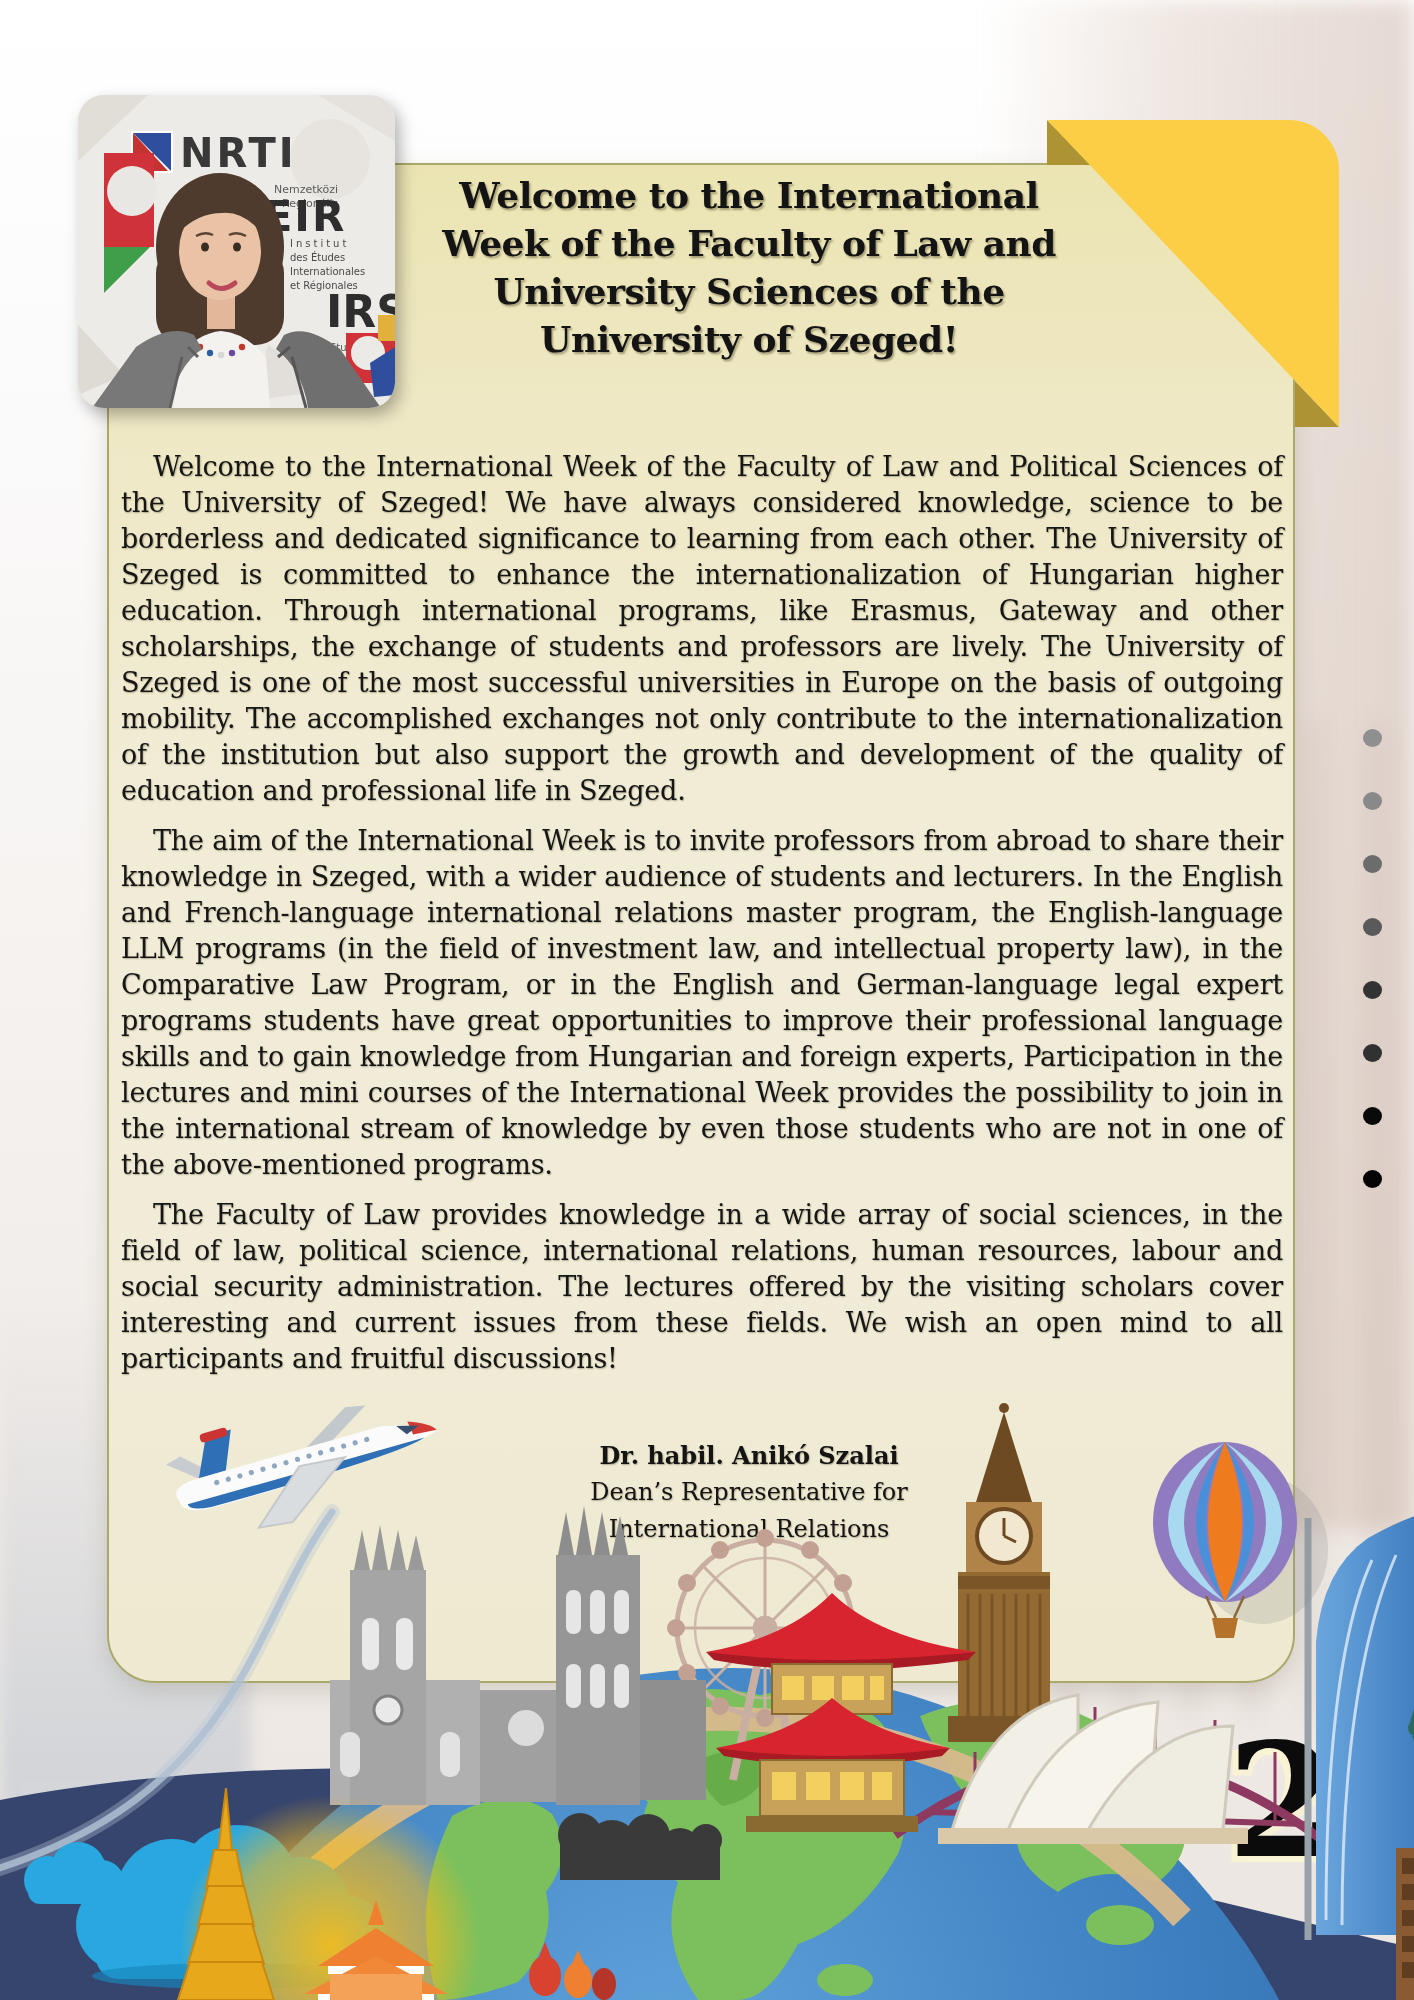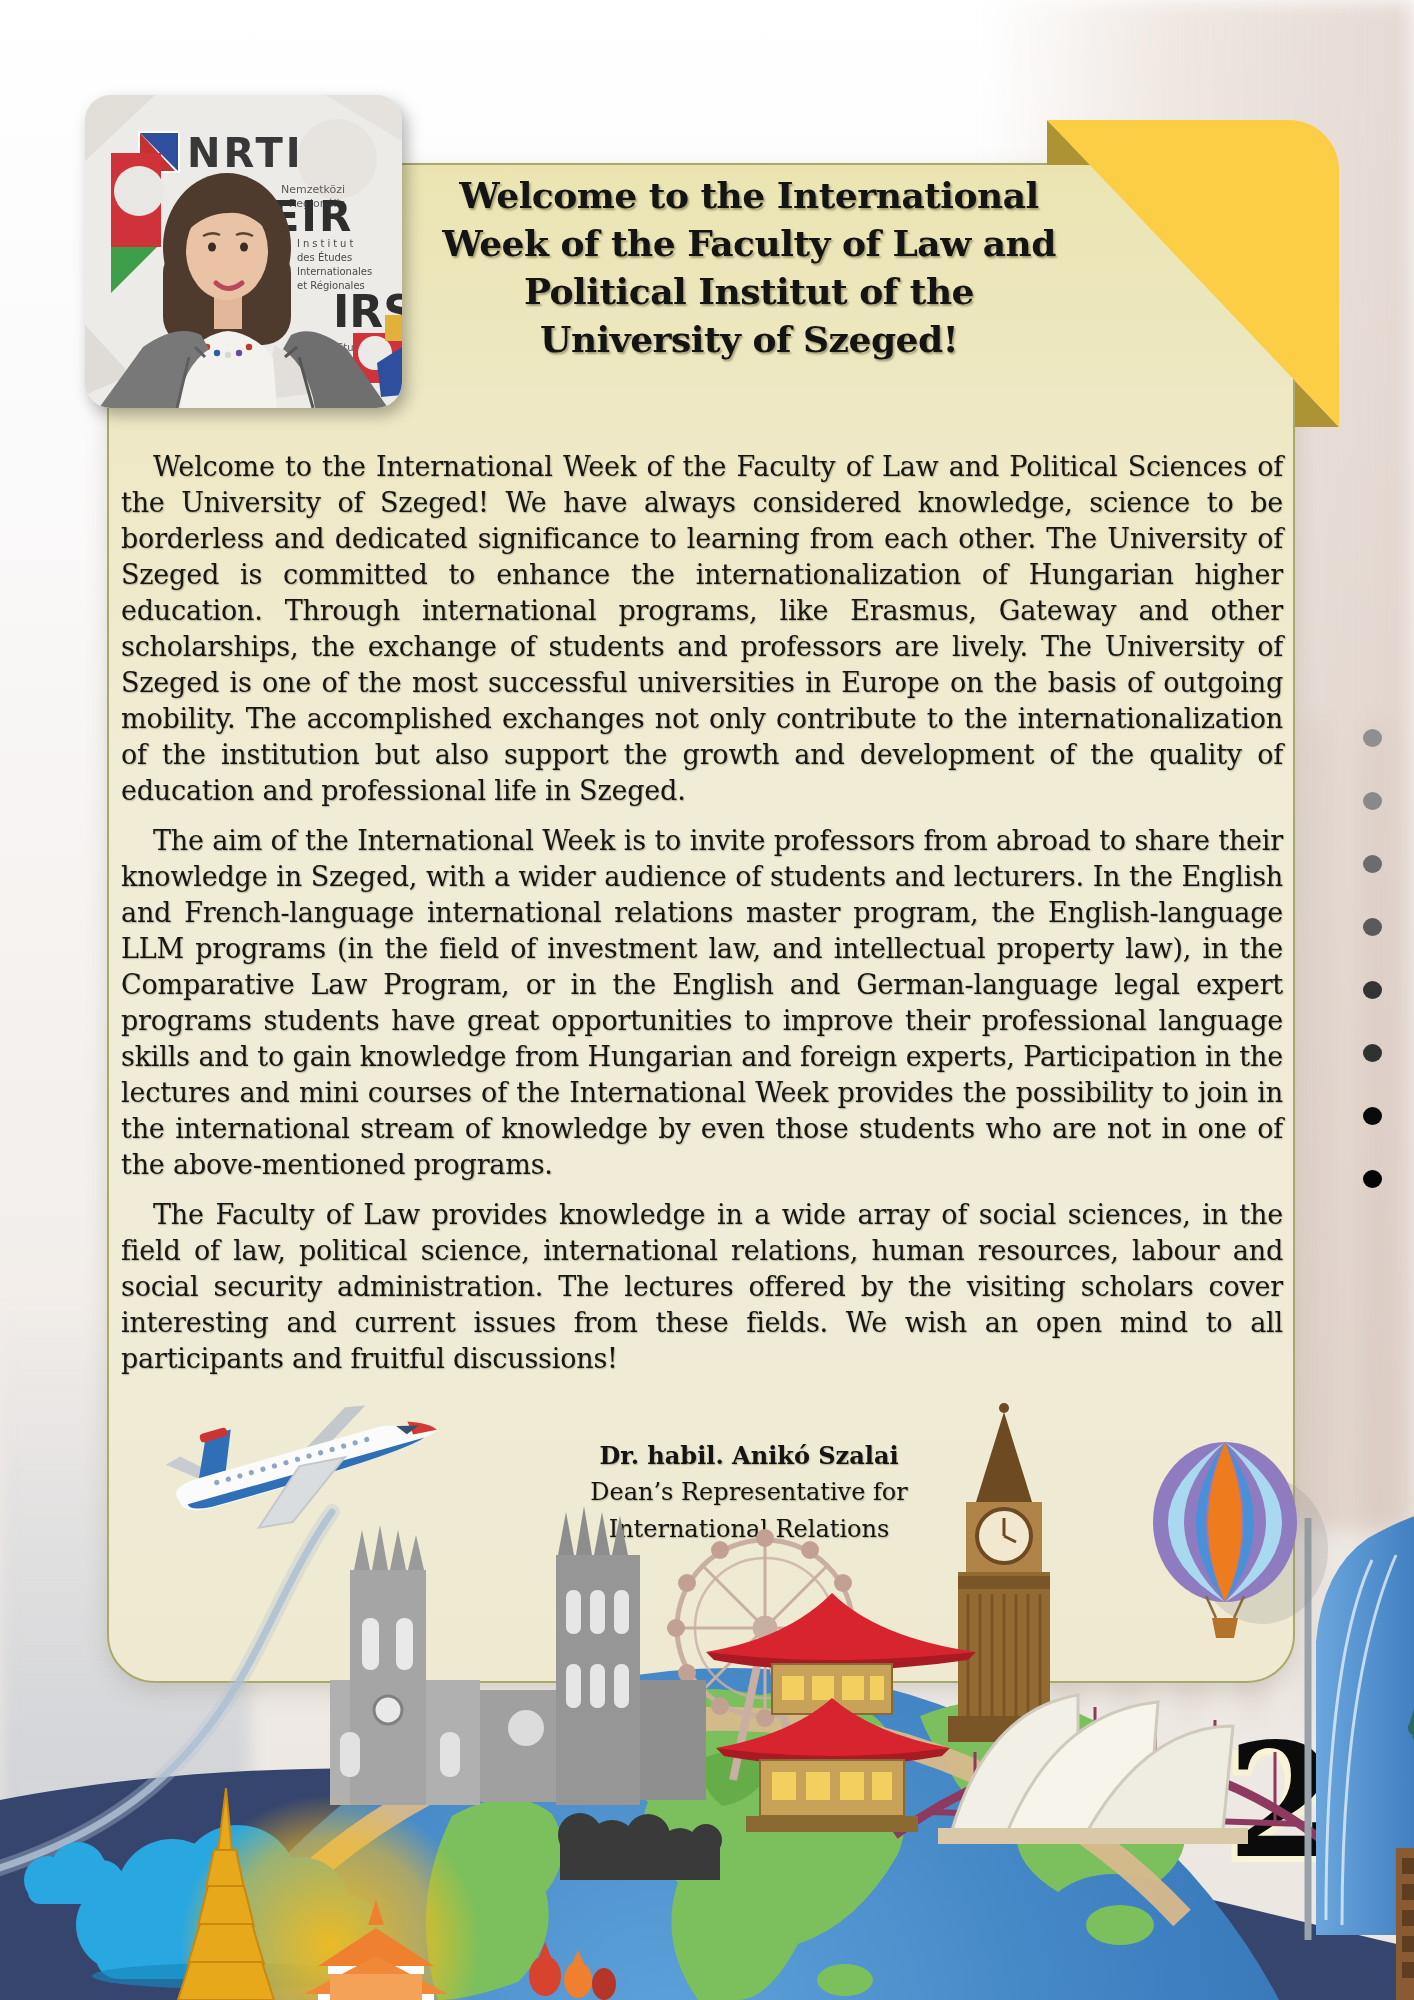--- a/index.html
+++ b/index.html
@@ -43,21 +43,21 @@
     color:#141414; font-size:24px; line-height:37px;
     text-shadow:.8px 1.4px 1.4px rgba(70,65,30,.38);
   }
   .signature .sig-name{font-weight:bold;}
 
   
   .ribbon{position:absolute; left:1037px; top:115px; width:310px; height:320px; pointer-events:none;}
 
   
   .photo{
-    position:absolute; left:85px; top:95px; width:317px; height:313px;
+    position:absolute; left:78px; top:95px; width:317px; height:313px;
     border-radius:26px; overflow:hidden; box-shadow:5px 7px 16px rgba(0,0,0,.30);
     background:#edebe7;
   }
 
   
   .dots{position:absolute; left:1363px; top:729px; width:20px;}
   .dots .dot{width:19px; height:18px; border-radius:50%; margin:0 0 45px 0;}
 
   
   .page-number{
@@ -74,21 +74,21 @@
 <div class="page">
 
   <div class="bg-right"></div>
   <div class="bg-cols"></div>
   <div class="bg-left"></div>
 
   <div class="panel">
     <div class="title">
       <div>Welcome to the International</div>
       <div>Week of the Faculty of Law and</div>
-      <div>Political Institut of the</div>
+      <div>University Sciences of the</div>
       <div>University of Szeged!</div>
     </div>
     <div class="body-text">
       <p>Welcome to the International Week of the Faculty of Law and Political Sciences of the University of Szeged! We have always considered knowledge, science to be borderless and dedicated significance to learning from each other. The University of Szeged is committed to enhance the internationalization of Hungarian higher education. Through international programs, like Erasmus, Gateway and other scholarships, the exchange of students and professors are lively. The University of Szeged is one of the most successful universities in Europe on the basis of outgoing mobility. The accomplished exchanges not only contribute to the internationalization of the institution but also support the growth and development of the quality of education and professional life in Szeged.</p>
       <p>The aim of the International Week is to invite professors from abroad to share their knowledge in Szeged, with a wider audience of students and lecturers. In the English and French-language international relations master program, the English-language LLM programs (in the field of investment law, and intellectual property law), in the Comparative Law Program, or in the English and German-language legal expert programs students have great opportunities to improve their professional language skills and to gain knowledge from Hungarian and foreign experts, Participation in the lectures and mini courses of the International Week provides the possibility to join in the international stream of knowledge by even those students who are not in one of the above-mentioned programs.</p>
       <p>The Faculty of Law provides knowledge in a wide array of social sciences, in the field of law, political science, international relations, human resources, labour and social security administration. The lectures offered by the visiting scholars cover interesting and current issues from these fields. We wish an open mind to all participants and fruitful discussions!</p>
     </div>
     <div class="signature">
       <div class="sig-name">Dr. habil. Anikó Szalai</div>
       <div>Dean’s Representative for</div>

